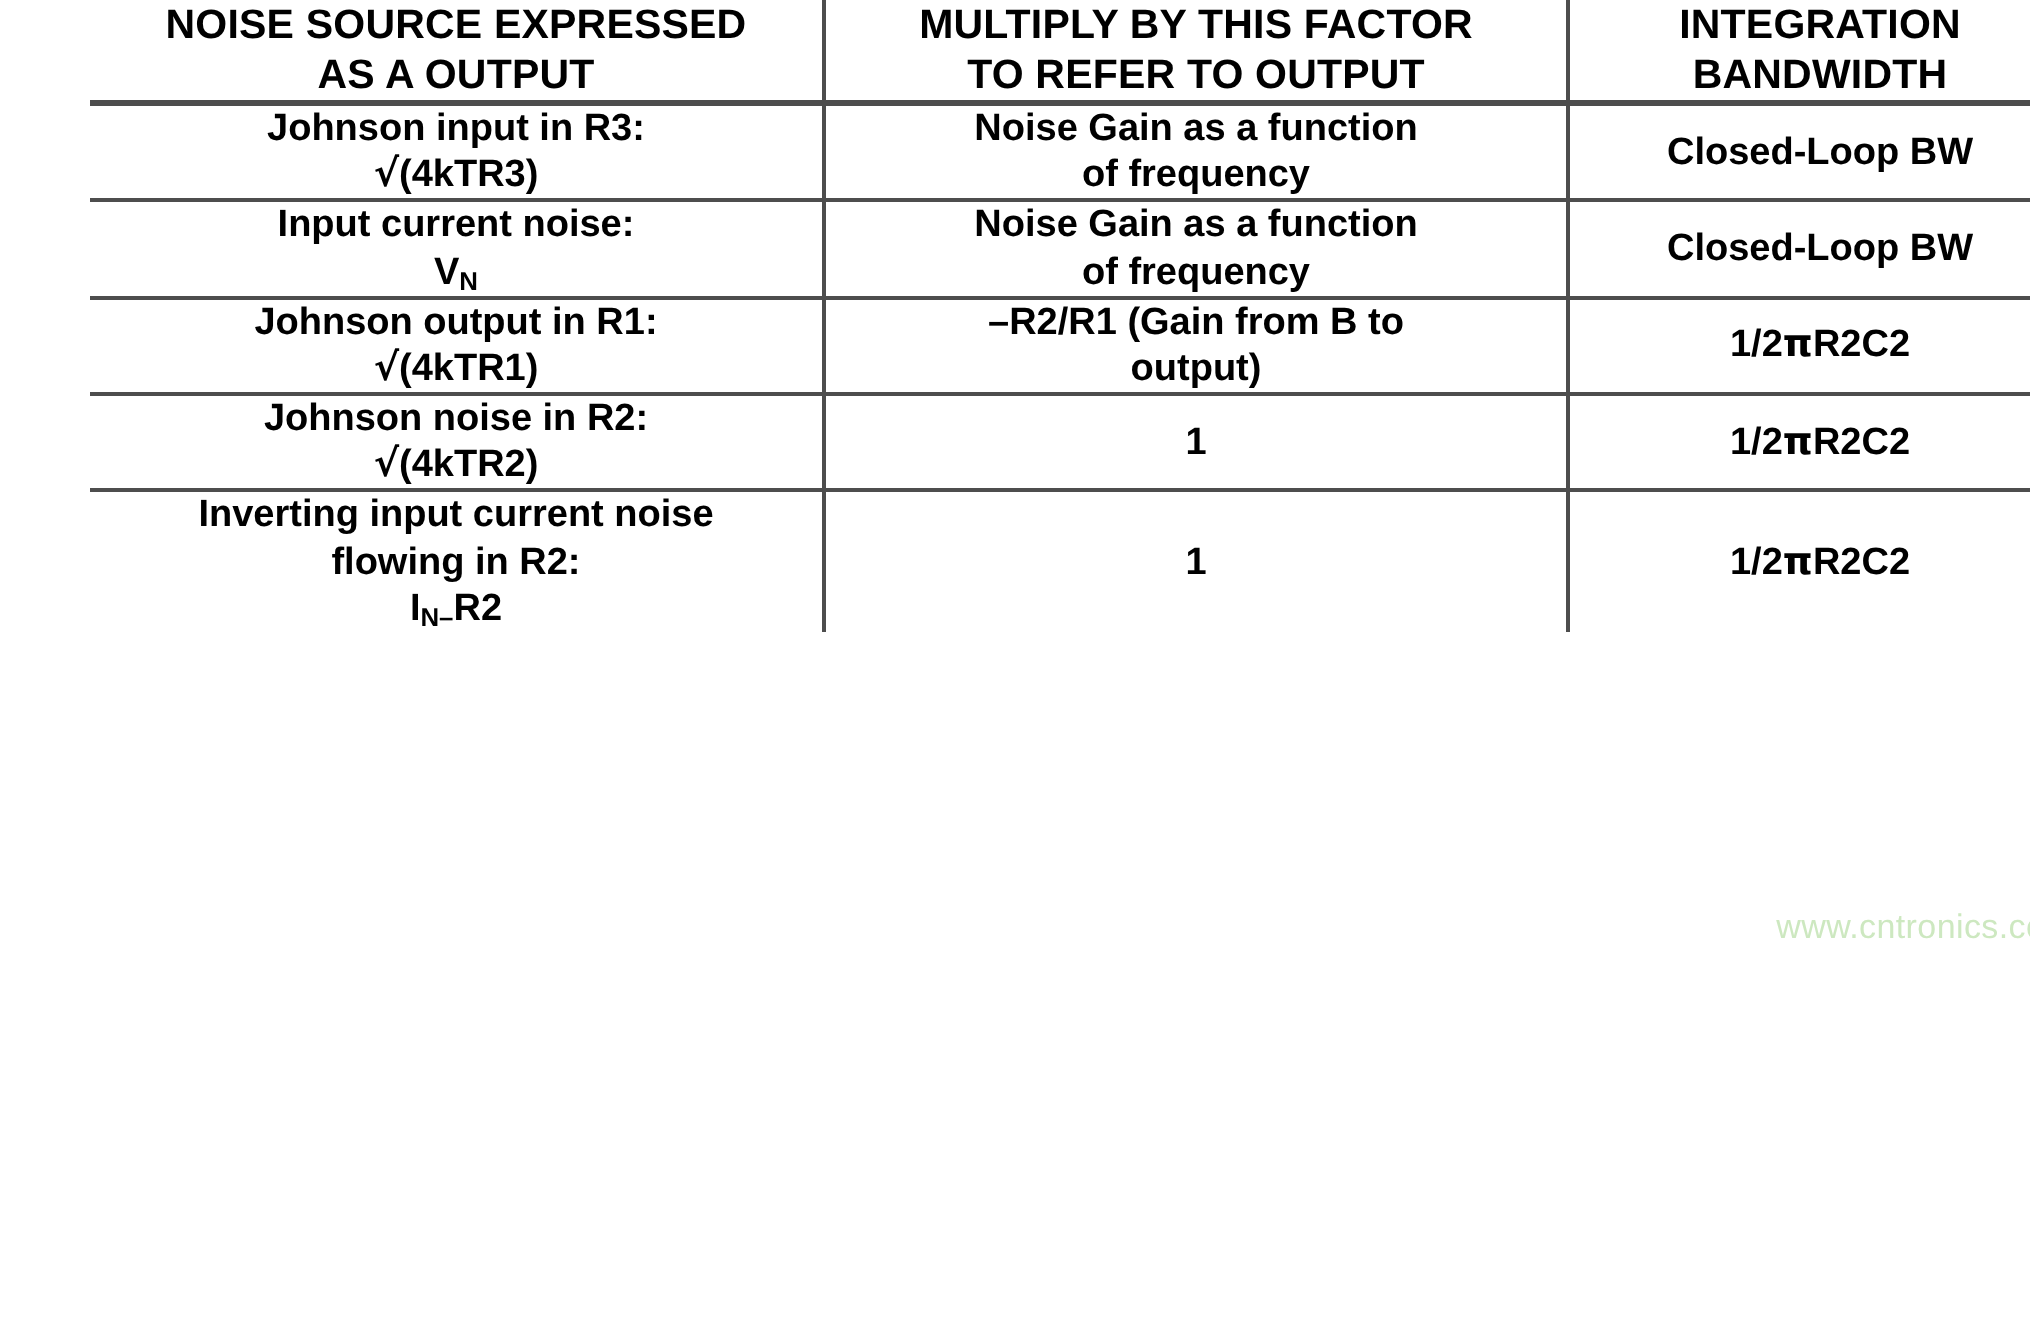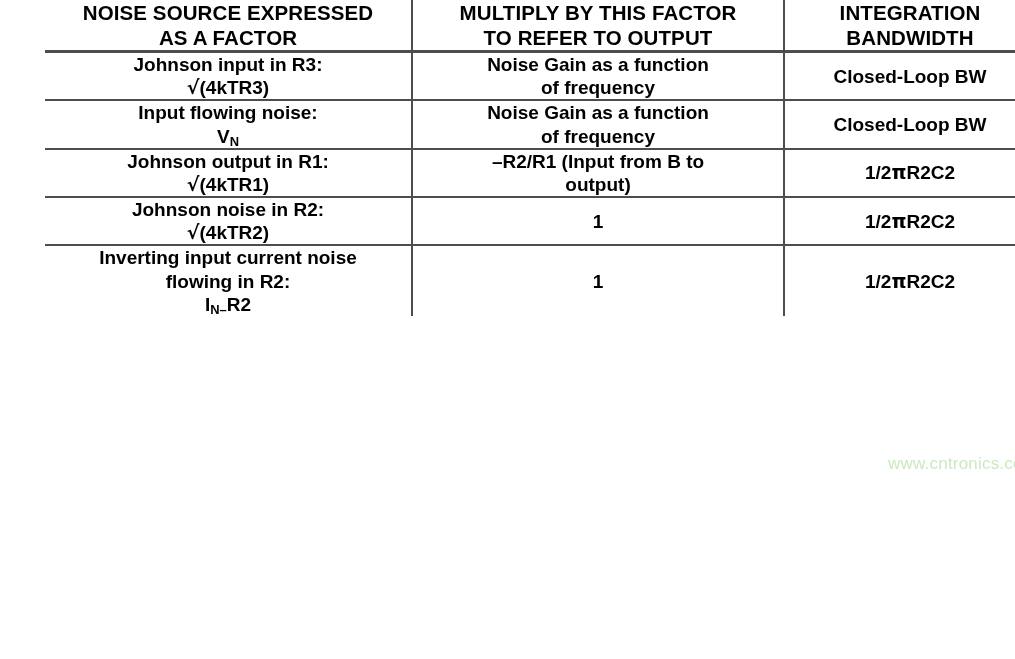--- a/index.html
+++ b/index.html
@@ -111,21 +111,21 @@
   <table class="noise-table">
     <colgroup>
       <col class="c1">
         <col class="c2">
         <col class="c3">
     </colgroup>
     <thead>
       <tr>
         <th class="col1">
             <span class="hdr-line">NOISE SOURCE EXPRESSED</span>
-            <span class="hdr-line">AS A FACTOR</span>
+            <span class="hdr-line">AS A OUTPUT</span>
           </th>
         <th class="col2">
             <span class="hdr-line">MULTIPLY BY THIS FACTOR</span>
             <span class="hdr-line">TO REFER TO OUTPUT</span>
           </th>
         <th class="col3">
             <span class="hdr-line">INTEGRATION</span>
             <span class="hdr-line">BANDWIDTH</span>
           </th>
       </tr>
@@ -139,38 +139,38 @@
           <td class="col2">
             <span class="cell-line">Noise Gain as a function</span>
             <span class="cell-line">of frequency</span>
           </td>
           <td class="col3">
             <span class="cell-line">Closed-Loop BW</span>
           </td>
         </tr>
         <tr>
           <td class="col1">
-            <span class="cell-line">Input flowing noise:</span>
+            <span class="cell-line">Input current noise:</span>
             <span class="cell-line">V<sub>N</sub></span>
           </td>
           <td class="col2">
             <span class="cell-line">Noise Gain as a function</span>
             <span class="cell-line">of frequency</span>
           </td>
           <td class="col3">
             <span class="cell-line">Closed-Loop BW</span>
           </td>
         </tr>
         <tr>
           <td class="col1">
             <span class="cell-line">Johnson output in R1:</span>
             <span class="cell-line"><span class="radical">√</span>(4kTR1)</span>
           </td>
           <td class="col2">
-            <span class="cell-line">–R2/R1 (Input from B to</span>
+            <span class="cell-line">–R2/R1 (Gain from B to</span>
             <span class="cell-line">output)</span>
           </td>
           <td class="col3">
             <span class="cell-line">1/2<span class="pi">π</span>R2C2</span>
           </td>
         </tr>
         <tr>
           <td class="col1">
             <span class="cell-line">Johnson noise in R2:</span>
             <span class="cell-line"><span class="radical">√</span>(4kTR2)</span>

